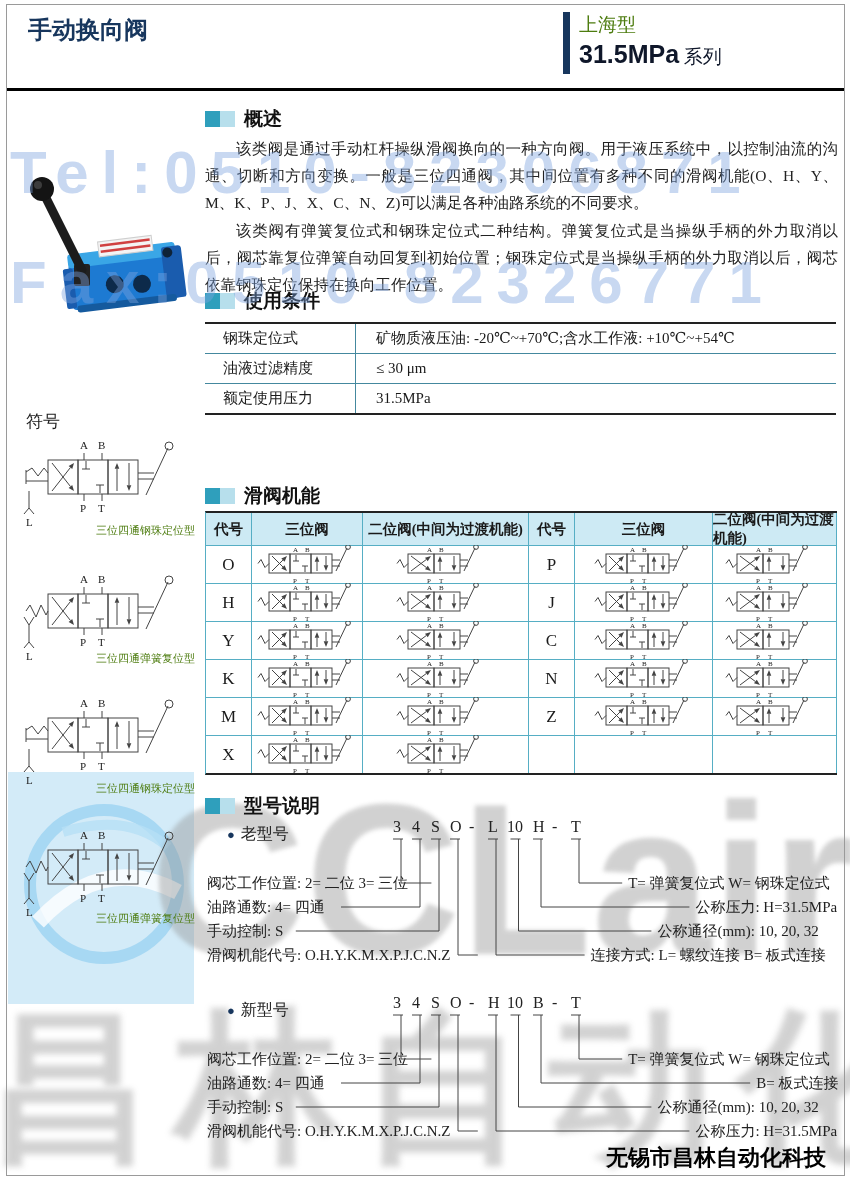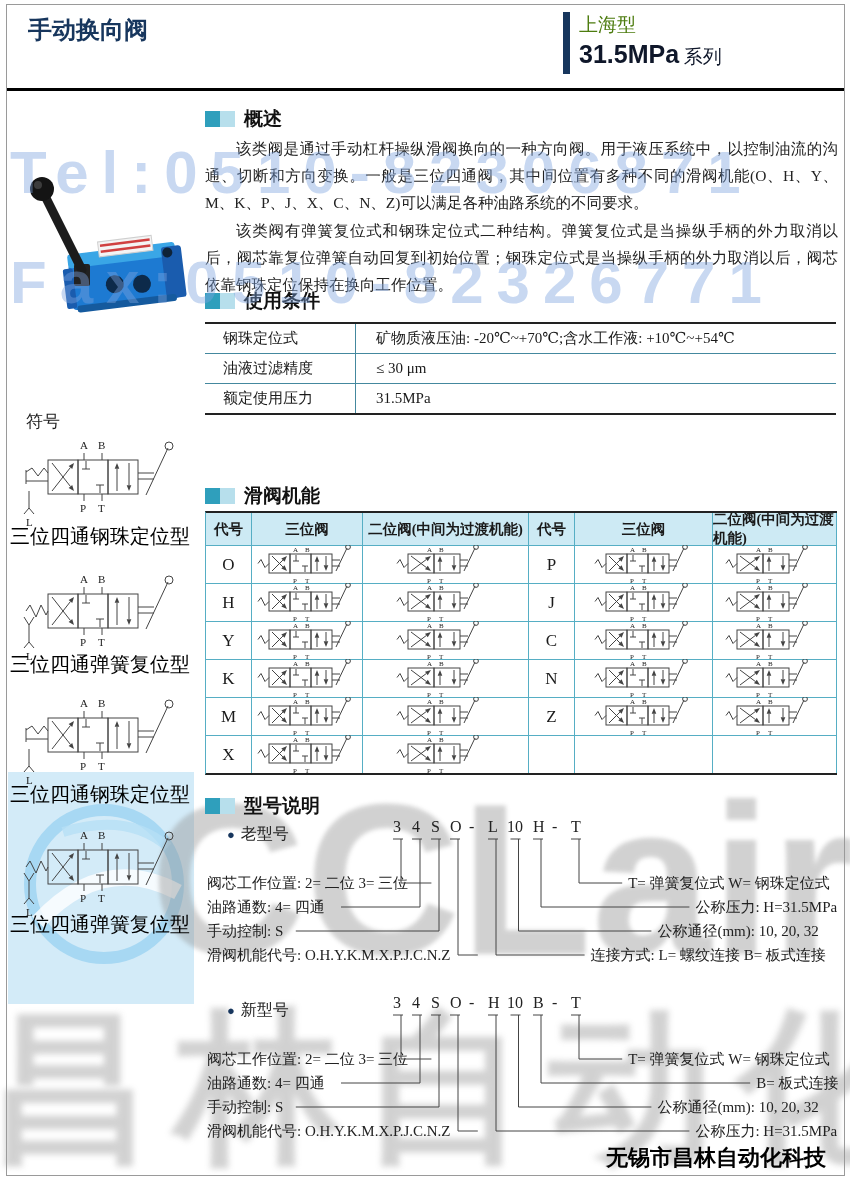--- a/index.html
+++ b/index.html
@@ -49,21 +49,21 @@
            border-top:2px solid #222;border-bottom:2px solid #222;border-left:1px solid #56aec4;}
   .s-cell{border-right:1px solid #56aec4;border-bottom:1px solid #56aec4;display:flex;align-items:center;justify-content:center;}
   .s-hcell{height:32px;background:#cdeaf4;font-size:14.5px;font-weight:600;}
   .s-dcell{height:37px;}
   .s-code{font-size:17px;}
   .s-last{border-bottom:none;}
   
   .photo{left:14px;top:172px;z-index:2;}
   .symbol-h{left:26px;top:398px;font-size:17px;z-index:2;margin-top:12px;}
   .side-d{z-index:2;left:10px;width:185px;text-align:center;}
-  .side-cap{z-index:2;left:10px;width:185px;text-align:left;font-size:20px;color:#000000;}
+  .side-cap{z-index:2;left:10px;width:185px;text-align:right;font-size:11px;color:#4d7c0f;}
   
   .m-block{left:205px;width:636px;z-index:2;}
   .m-bullet{position:absolute;left:22px;top:8px;font-size:16px;color:#222;}
   .m-bullet .dot{color:#17365d;font-size:13px;margin-right:6px;}
   .m-svg text{font-family:"Liberation Serif","DejaVu Serif",serif;}
   
   .footer{right:24px;top:1143px;font-family:Liberation Sans, sans-serif;
           font-weight:bold;font-size:22px;color:#000;z-index:2;}
   
   .ln{stroke:#444;stroke-width:1;fill:none;}

